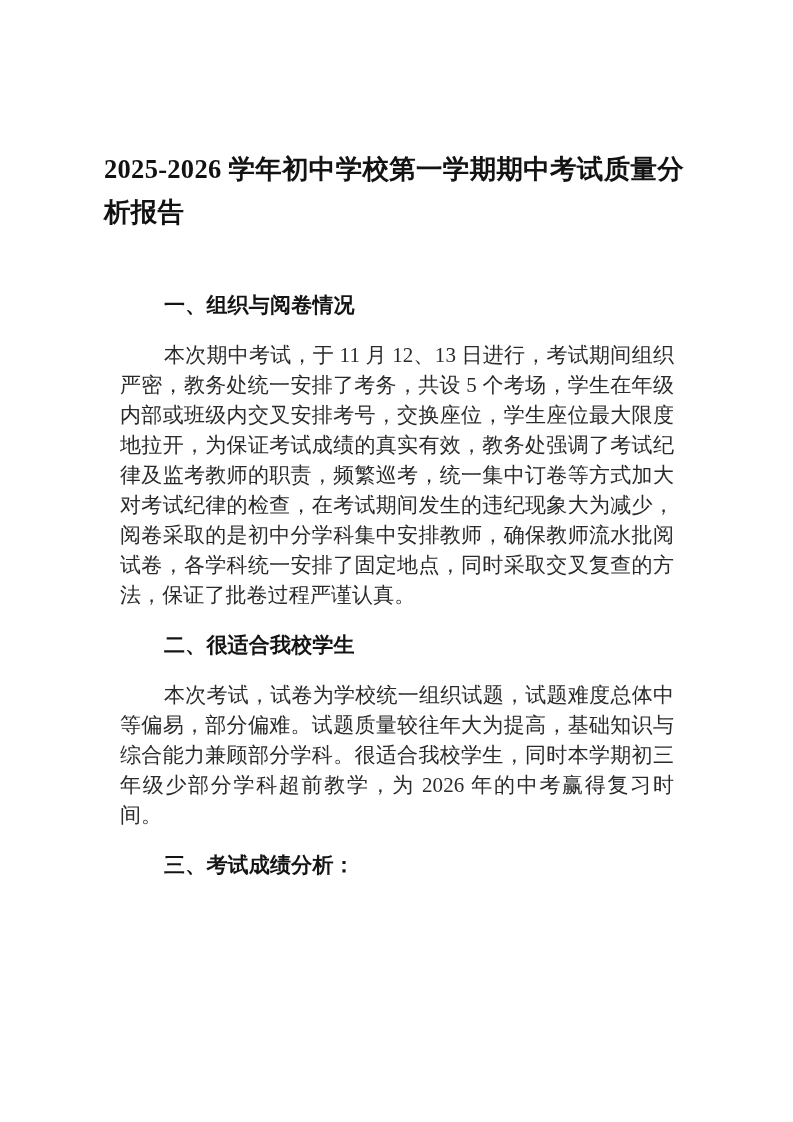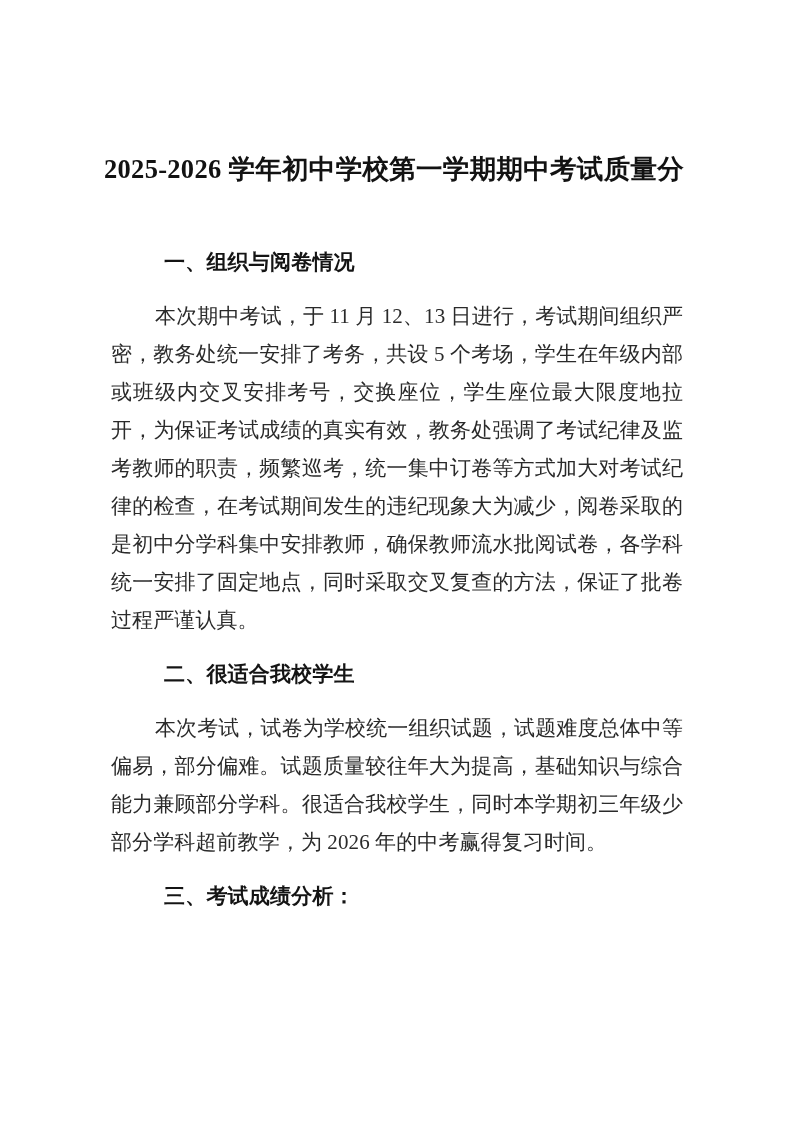--- a/index.html
+++ b/index.html
@@ -49,23 +49,23 @@
     line-height: 38px;
     text-indent: 44px;
     margin: 16px;
     color: #141414;
     letter-spacing: 0.2px;
   }
 
   .body-paragraph {
     font-size: 21px;
     font-weight: normal;
-    line-height: 38px;
+    line-height: 30px;
     text-indent: 44px;
-    margin: 7px;
+    margin: 16px;
     text-align: justify;
     text-justify: inter-character;
     color: #2a2a2a;
     letter-spacing: 0.1px;
   }
 
   .spacer-after-title {
     height: 36px;
   }
 
@@ -76,20 +76,21 @@
   }
 </style>
 </head>
 <body>
 
 <div class="page">
   <div class="content">
 
     <div>
       <div class="doc-title">2025-2026 学年初中学校第一学期期中考试质量分</div>
+      <div class="doc-title">析报告</div>
     </div>
 
     <div class="spacer-after-title"></div>
 
     <div>
       <p class="section-heading">一、组织与阅卷情况</p>
       <p class="body-paragraph">本次期中考试，于 11 月 12、13 日进行，考试期间组织严密，教务处统一安排了考务，共设 5 个考场，学生在年级内部或班级内交叉安排考号，交换座位，学生座位最大限度地拉开，为保证考试成绩的真实有效，教务处强调了考试纪律及监考教师的职责，频繁巡考，统一集中订卷等方式加大对考试纪律的检查，在考试期间发生的违纪现象大为减少，阅卷采取的是初中分学科集中安排教师，确保教师流水批阅试卷，各学科统一安排了固定地点，同时采取交叉复查的方法，保证了批卷过程严谨认真。</p>
     </div>
 
     <div>

